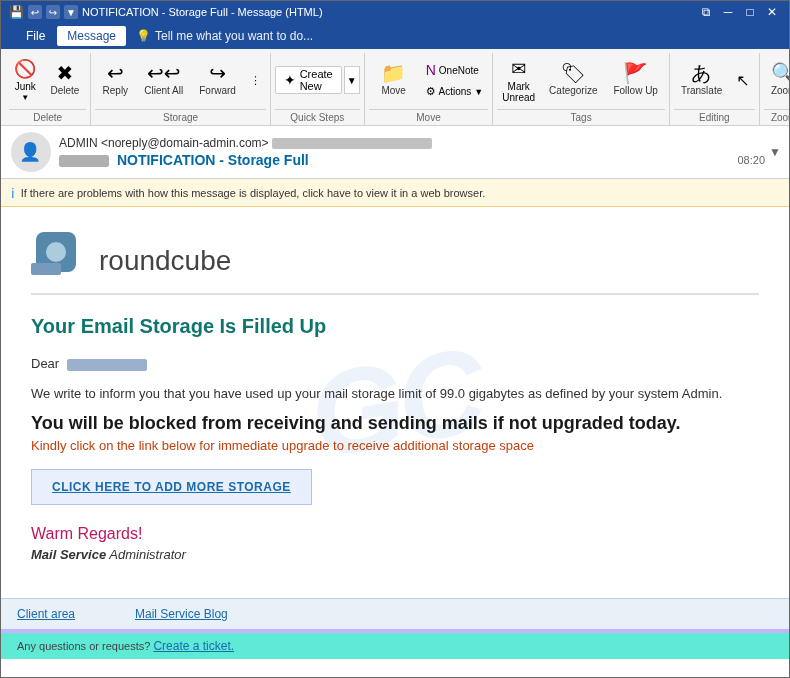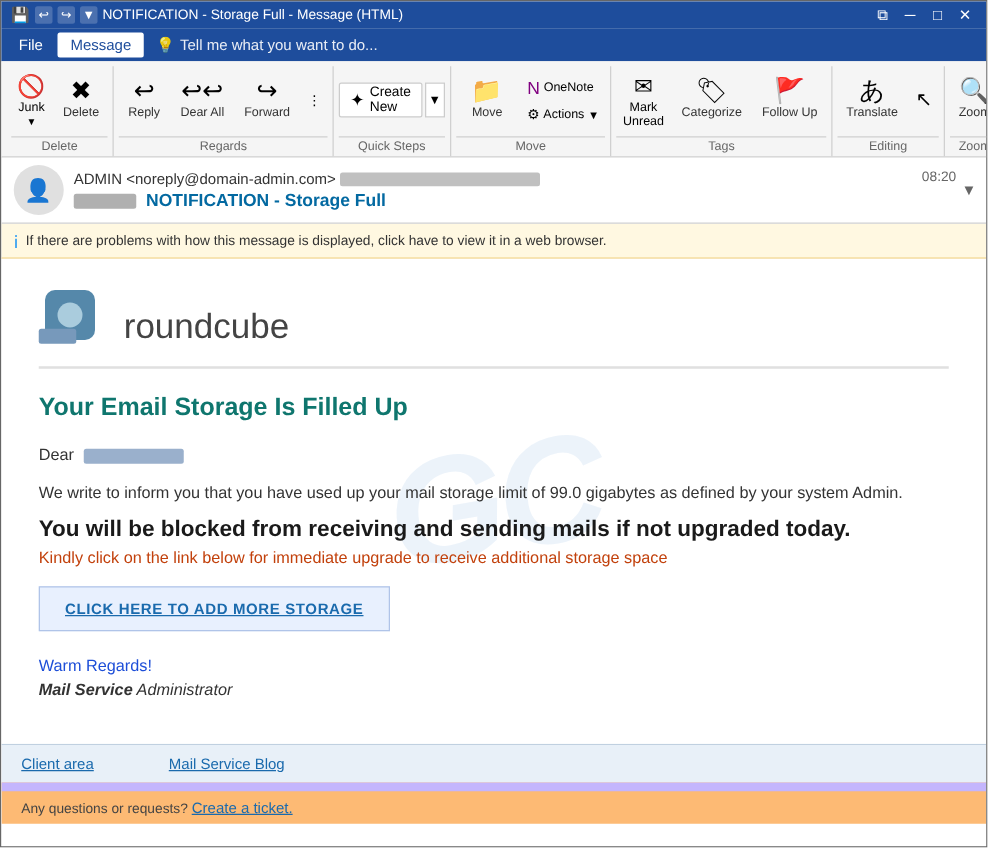--- a/index.html
+++ b/index.html
@@ -31,21 +31,21 @@
     .title-text { font-size: 11px; color: white; }
     .window-controls { display: flex; gap: 4px; }
     .win-btn { width: 18px; height: 18px; color: white; background: none; border: none; font-size: 12px; cursor: pointer; display: flex; align-items: center; justify-content: center; }
 
     
     .menu-bar {
       background: #1e4d9c;
       height: 26px;
       display: flex;
       align-items: center;
-      padding: 0 4px;
+      padding: 0 15px;
       gap: 2px;
     }
     .menu-item {
       color: white;
       padding: 3px 10px;
       font-size: 12px;
       cursor: pointer;
       border-radius: 2px;
     }
     .menu-item.active { background: white; color: #1e4d9c; }
@@ -172,21 +172,21 @@
       border-radius: 50%;
       display: flex; align-items: center; justify-content: center;
       font-size: 18px; color: #888;
       flex-shrink: 0;
     }
     .email-meta { flex: 1; }
     .sender-line { font-size: 12px; color: #333; }
     .sender-name { font-weight: normal; }
     .subject-line { font-size: 14px; font-weight: bold; color: #0369a1; margin-top: 2px; }
     .subject-redact { display: inline-block; width: 50px; height: 12px; background: #b0b0b0; border-radius: 2px; vertical-align: middle; margin-right: 4px; }
-    .email-time { font-size: 11px; color: #666; position: absolute; right: 24px; top: 10px; }
+    .email-time { font-size: 11px; color: #666; position: absolute; right: 24px; top: 28px; }
     .expand-btn { position: absolute; right: 8px; top: 50%; transform: translateY(-50%); font-size: 12px; color: #666; cursor: pointer; }
 
     
     .info-bar {
       background: #fff8e1;
       border-bottom: 1px solid #f0d080;
       padding: 4px 10px;
       display: flex;
       align-items: center;
       gap: 6px;
@@ -236,37 +236,37 @@
       background: #e8f0fe;
       border: 1px solid #b0c4e8;
       color: #1a6aad;
       font-size: 12px;
       text-decoration: underline;
       cursor: pointer;
       margin-bottom: 20px;
       font-weight: bold;
       letter-spacing: 0.5px;
     }
-    .email-regards { font-size: 13px; color: #1d4ed8; margin-bottom: 4px; }
+    .email-regards { font-size: 16px; color: #be185d; margin-bottom: 4px; }
     .email-signature { font-size: 13px; color: #333; margin-bottom: 16px; font-style: italic; }
     .mail-service { font-weight: bold; }
 
     
     .email-footer {
       background: #e8f0f8;
       border-top: 1px solid #c0d0e0;
       padding: 8px 16px;
       display: flex;
       align-items: center;
       gap: 60px;
     }
     .footer-link { color: #1a6aad; text-decoration: underline; font-size: 12px; cursor: pointer; }
     .footer-bottom {
-      background: #fdba74;
-      border-top: 7px solid #c4b5fd;
+      background: #5eead4;
+      border-top: 4px solid #c4b5fd;
       padding: 6px 16px;
       font-size: 11px;
       color: #444;
     }
     .footer-bottom a { color: #1a6aad; text-decoration: underline; }
 
     
     .app-window {
       width: 790px;
       height: 678px;
@@ -369,33 +369,33 @@
       </div>
 
       <div class="ribbon-group">
         <div class="ribbon-group-buttons">
           <div class="ribbon-btn">
             <span class="icon">↩</span>
             <span class="label">Reply</span>
           </div>
           <div class="ribbon-btn">
             <span class="icon">↩↩</span>
-            <span class="label">Dear All</span>
+            <span class="label">Client All</span>
           </div>
           <div class="ribbon-btn">
             <span class="icon">↪</span>
             <span class="label">Forward</span>
           </div>
           <div class="ribbon-btn-stack">
             <div class="ribbon-btn-small">
               <span>⋮</span>
             </div>
           </div>
         </div>
-        <div class="ribbon-group-label">Regards</div>
+        <div class="ribbon-group-label">Storage</div>
       </div>
 
       <div class="quick-steps-group">
         <div class="quick-steps-content">
           <div class="quick-step-btn">
             <span class="qs-icon">✦</span>
             <span class="qs-label">Create New</span>
           </div>
           <div class="qs-dropdown">▼</div>
         </div>

